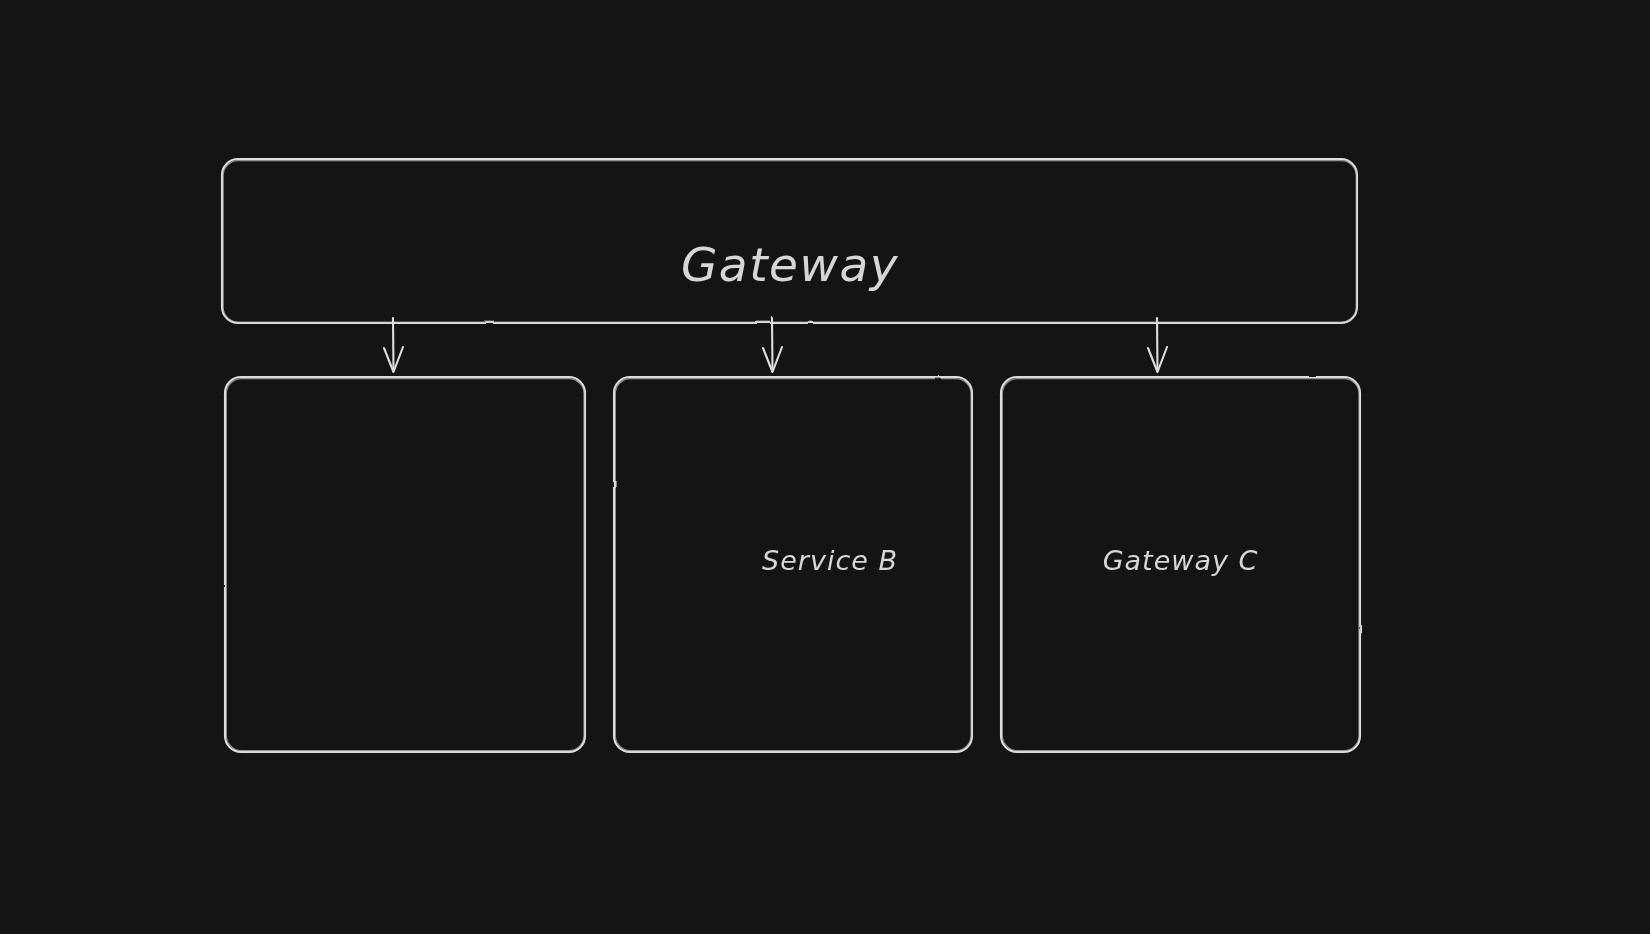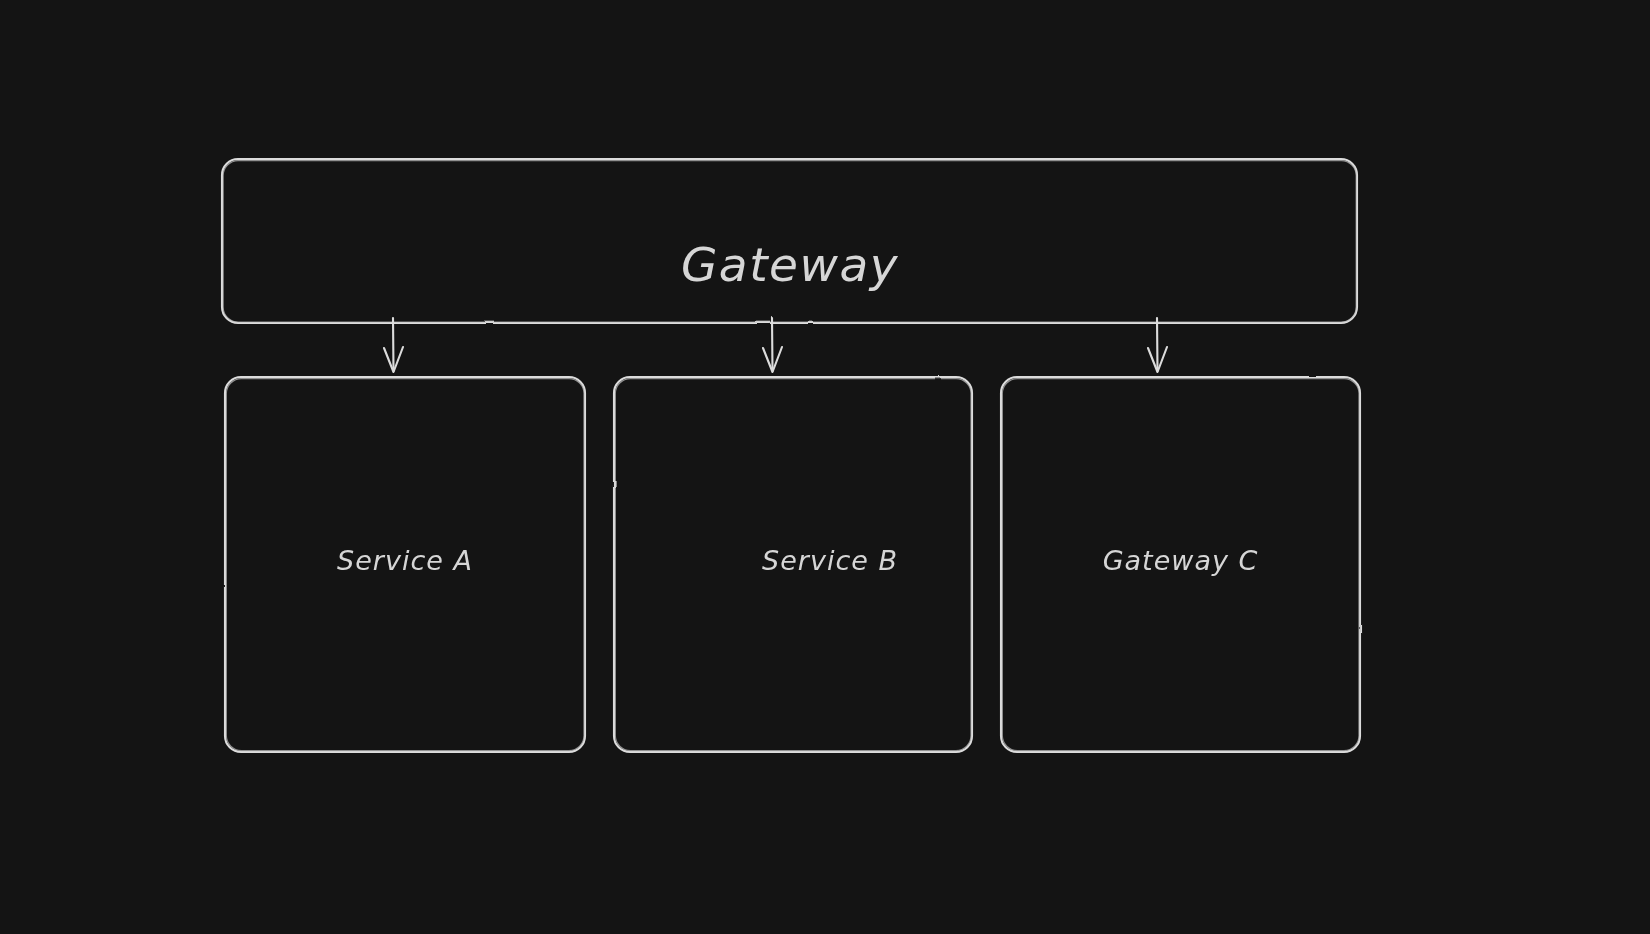--- a/index.html
+++ b/index.html
@@ -93,19 +93,18 @@
     </g>
 
     <g filter="url(#rough)">
       <path d="M 1157 318 L 1157.5 371" fill="none" stroke="#dcdcdc" stroke-width="2.1" stroke-linecap="round"></path>
       <path d="M 1148 348 L 1157.5 372 L 1167 347" fill="none" stroke="#dcdcdc" stroke-width="2.1" stroke-linecap="round" stroke-linejoin="round"></path>
     </g>
   </svg>
 
   <div class="node-label label-gateway" style="left:0;top:213px;width:1580px;margin-top:24px;">Gateway</div>
 
-  <div class="node-label label-service" style="left:225px;top:545px;width:360px;">Service A</div>
 
   <div class="node-label label-service" style="left:614px;top:545px;width:432px;">Service B</div>
 
   <div class="node-label label-service" style="left:1001px;top:545px;width:359px;">Gateway C</div>
 
 </div>
 
 </body></html>

